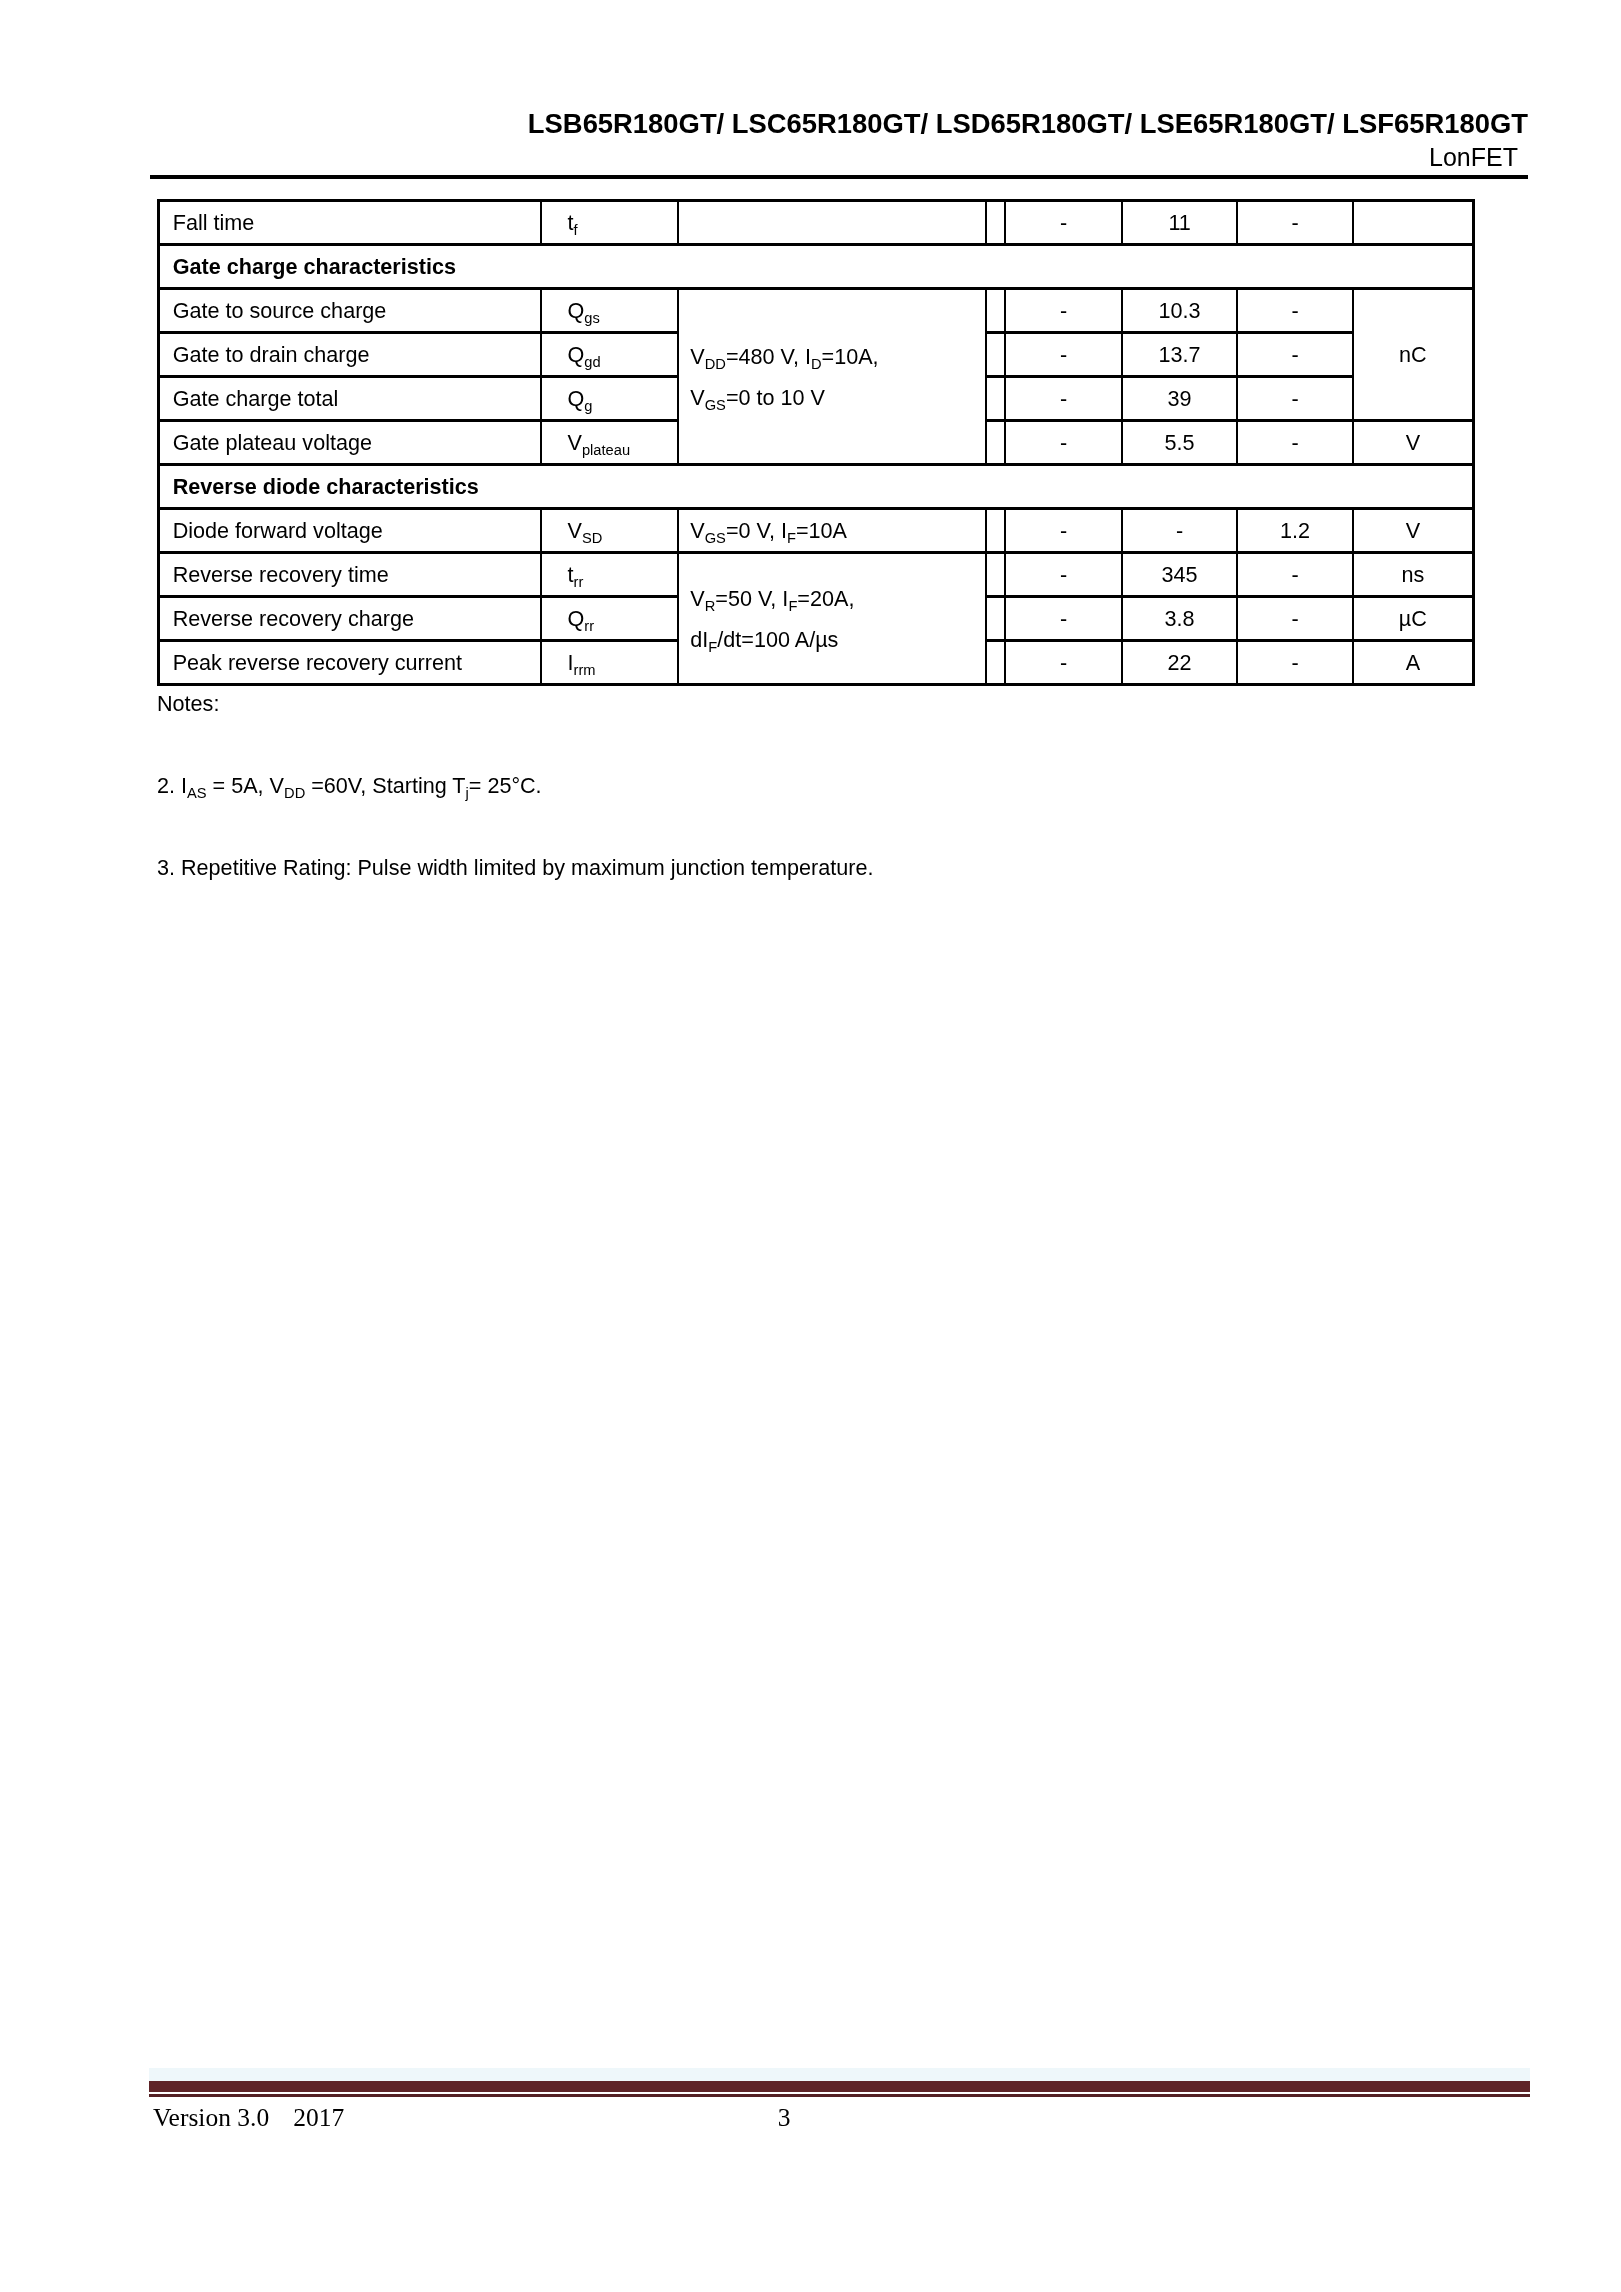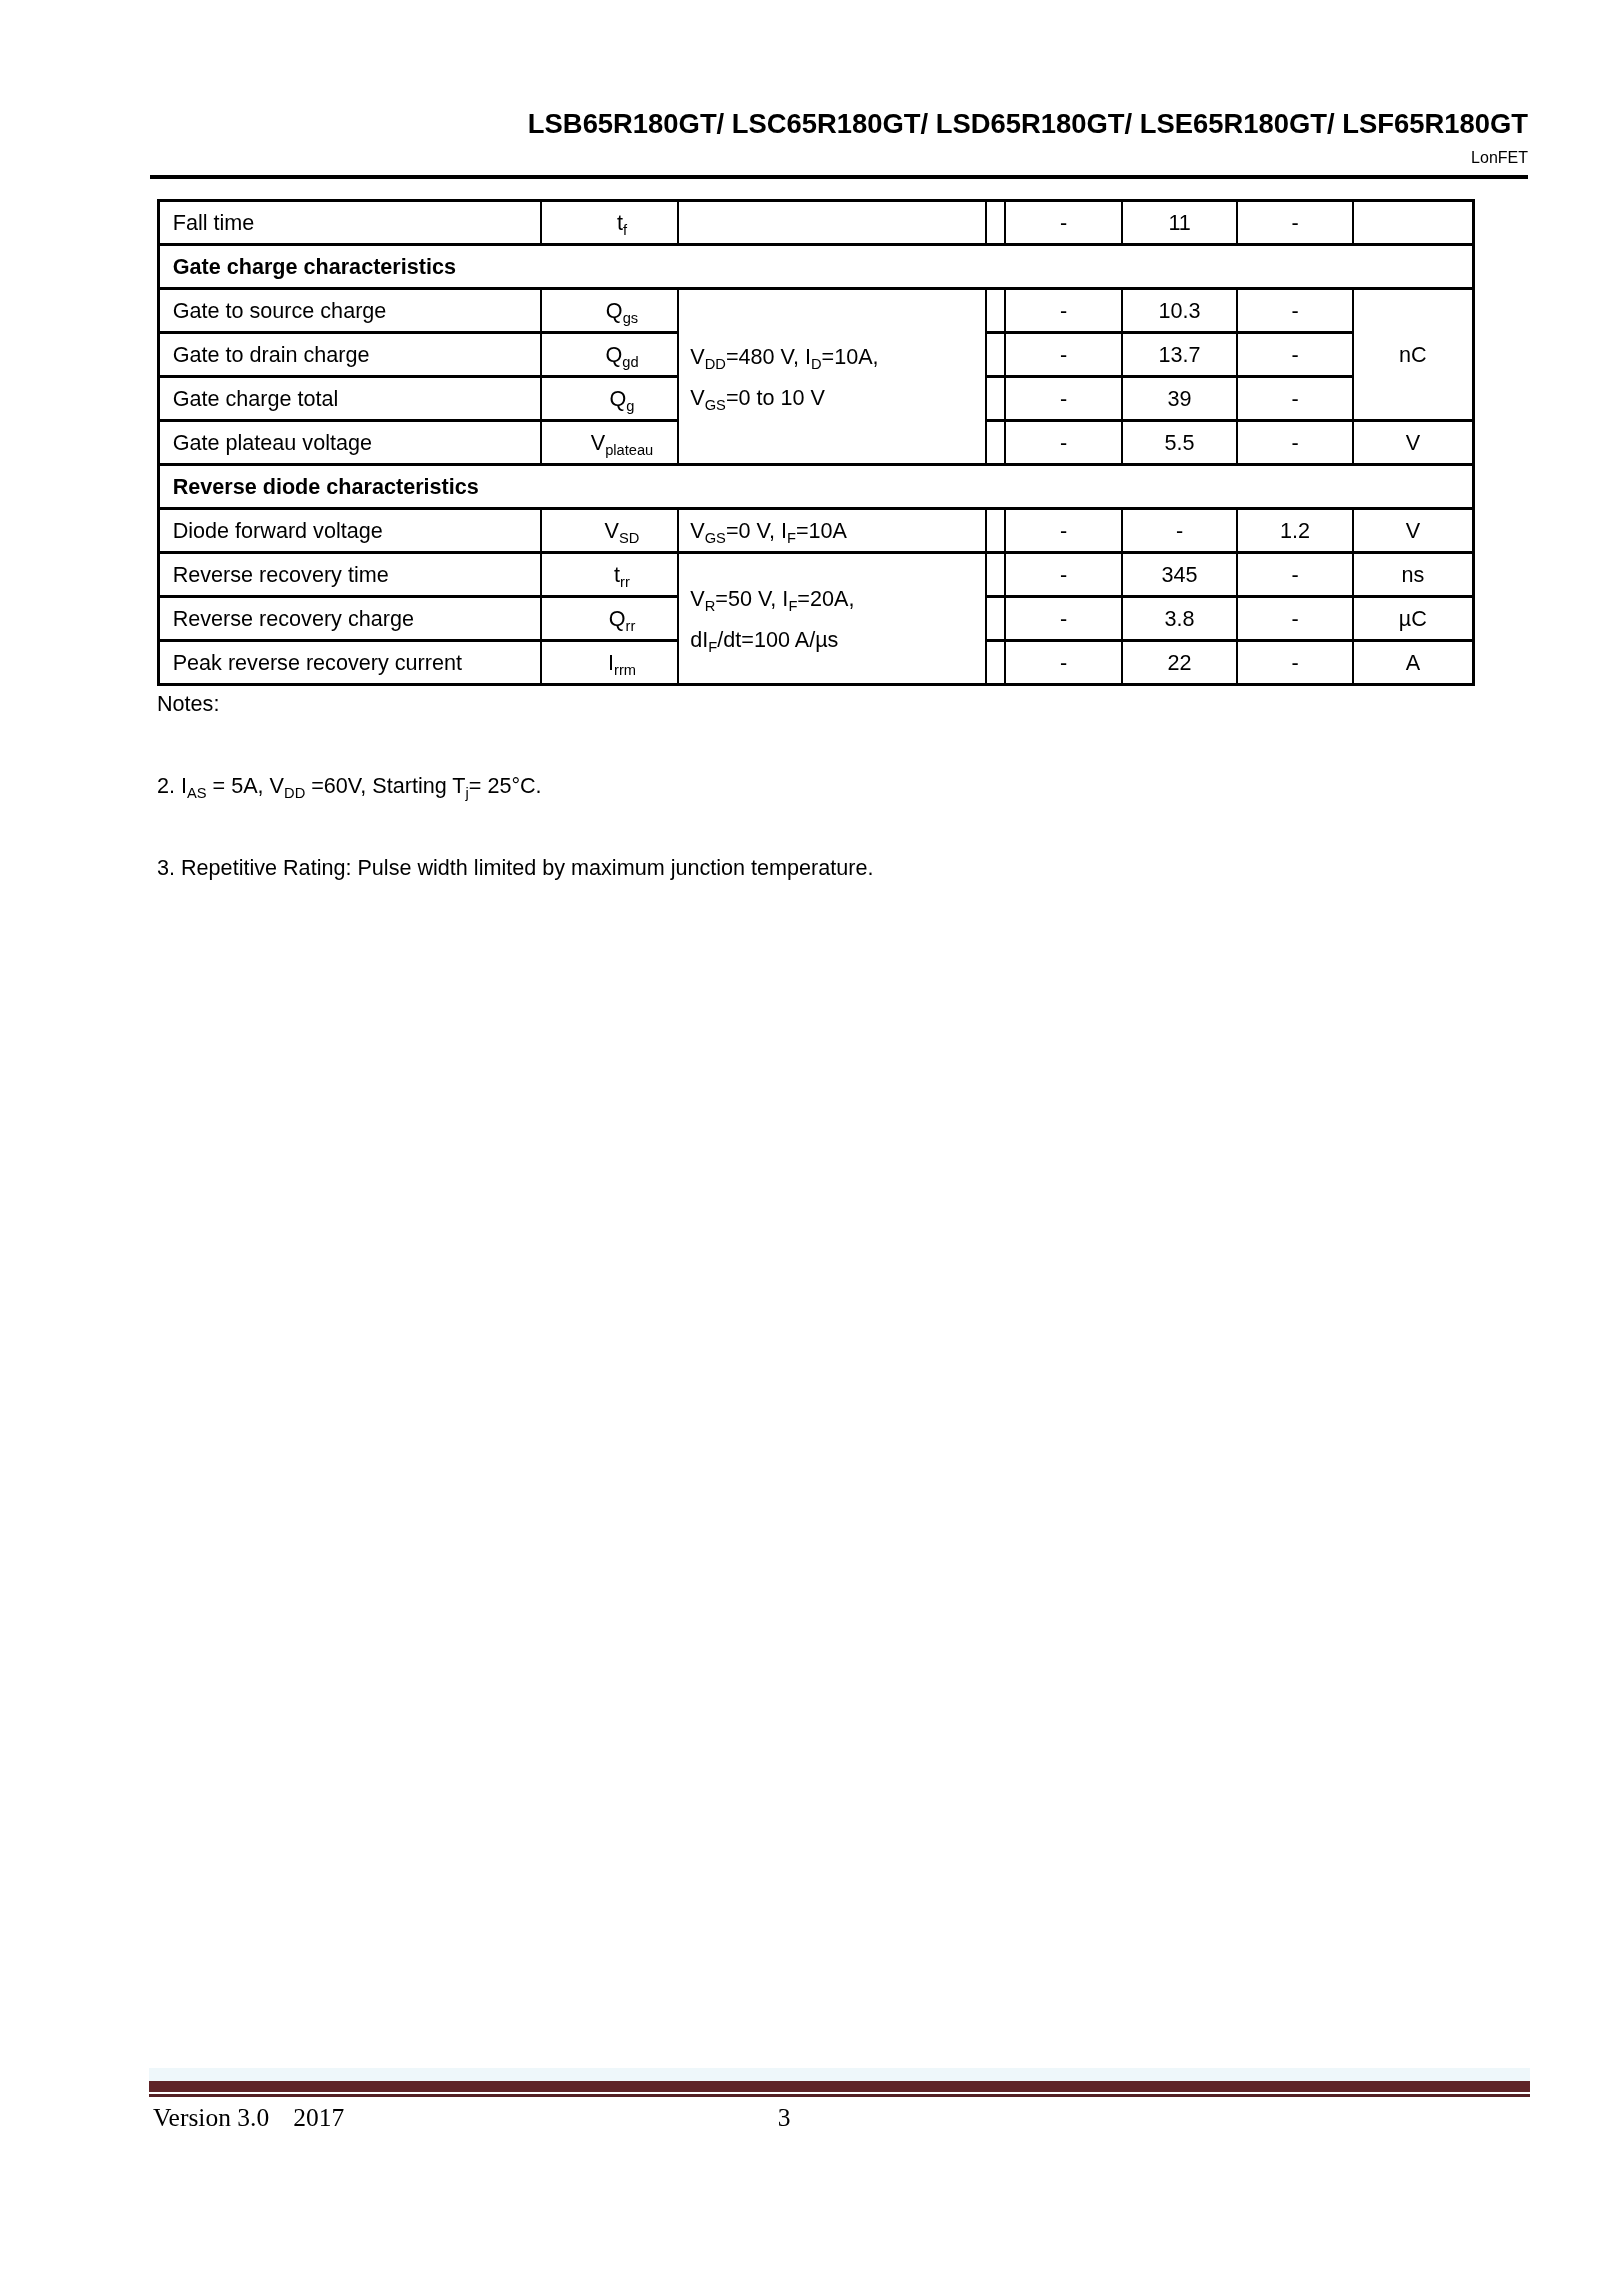--- a/index.html
+++ b/index.html
@@ -16,22 +16,22 @@
     color:#000;
     position:relative;
     overflow:hidden;
   }
   .page-title{
     position:absolute;left:150px;top:109px;width:1378px;
     text-align:right;font-size:27.4px;font-weight:700;line-height:29px;
     white-space:nowrap;
   }
   .brand-label{
-    position:absolute;left:156px;top:146px;width:1372px;
-    text-align:right;font-size:16px;line-height:23.5px;
+    position:absolute;left:146px;top:146px;width:1372px;
+    text-align:right;font-size:25px;line-height:23.5px;
   }
   .header-rule{
     position:absolute;left:150px;top:175px;width:1378px;height:3.9px;
     background:#000;
   }
   table.spec-table{
     position:absolute;left:157px;top:199px;
     border-collapse:collapse;table-layout:fixed;
     width:1313px;
     border:3.9px solid var(--table-border);
@@ -42,21 +42,21 @@
     border-top:3.9px solid var(--table-border);
     border-bottom:3.9px solid var(--table-border);
     height:41px;
     font-size:21.6px;
     line-height:25.5px;
     vertical-align:middle;
     overflow:hidden;
     white-space:nowrap;
   }
   td.param-cell{padding:0 0 0 12.7px;text-align:left;}
-  td.symbol-cell{padding:0 0 0 26px;text-align:center;}
+  td.symbol-cell{padding:0 0 0 26px;text-align:left;}
   td.conditions-cell{padding:0 0 0 11.8px;text-align:left;vertical-align:top;}
   .cond-line{height:41px;line-height:41px;}
   td.value-cell{padding:0;text-align:center;}
   td.unit-cell{padding:0;text-align:center;}
   td.spacer-cell{padding:0;}
   td.section-cell{
     padding:0 0 0 12.7px;font-size:23.5px;font-weight:700;text-align:left;
   }
   sub{font-size:68%;line-height:0;}
   .notes-block{

